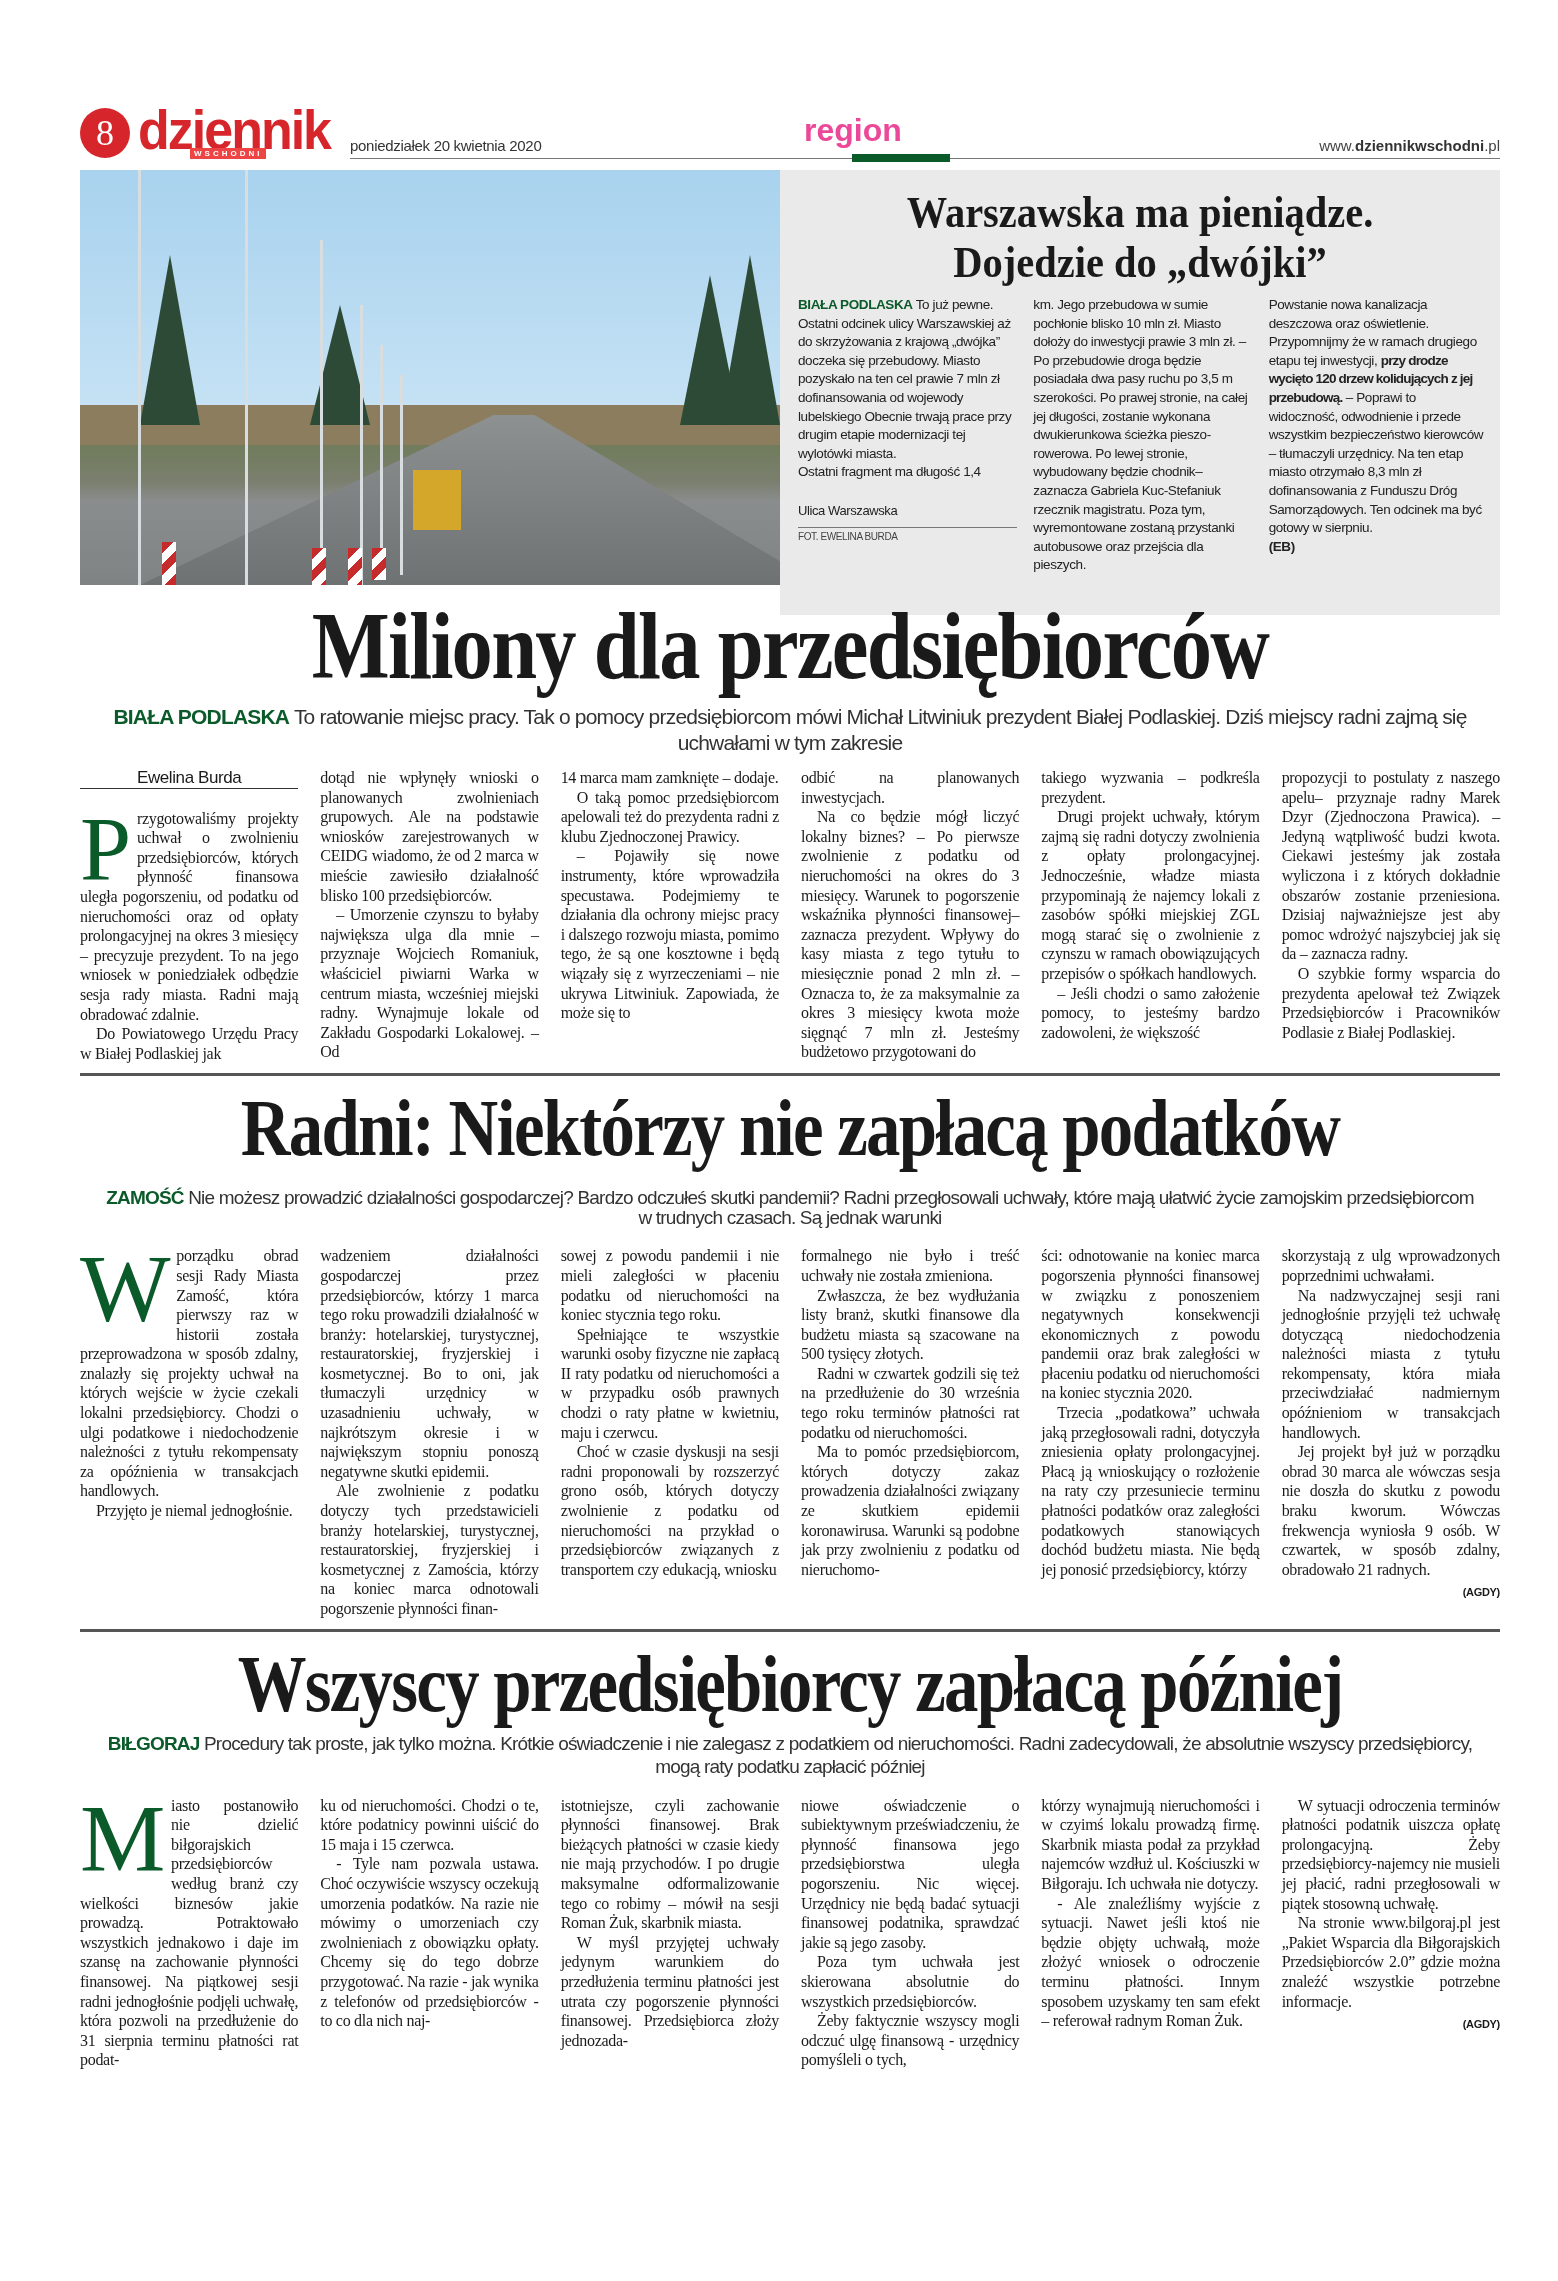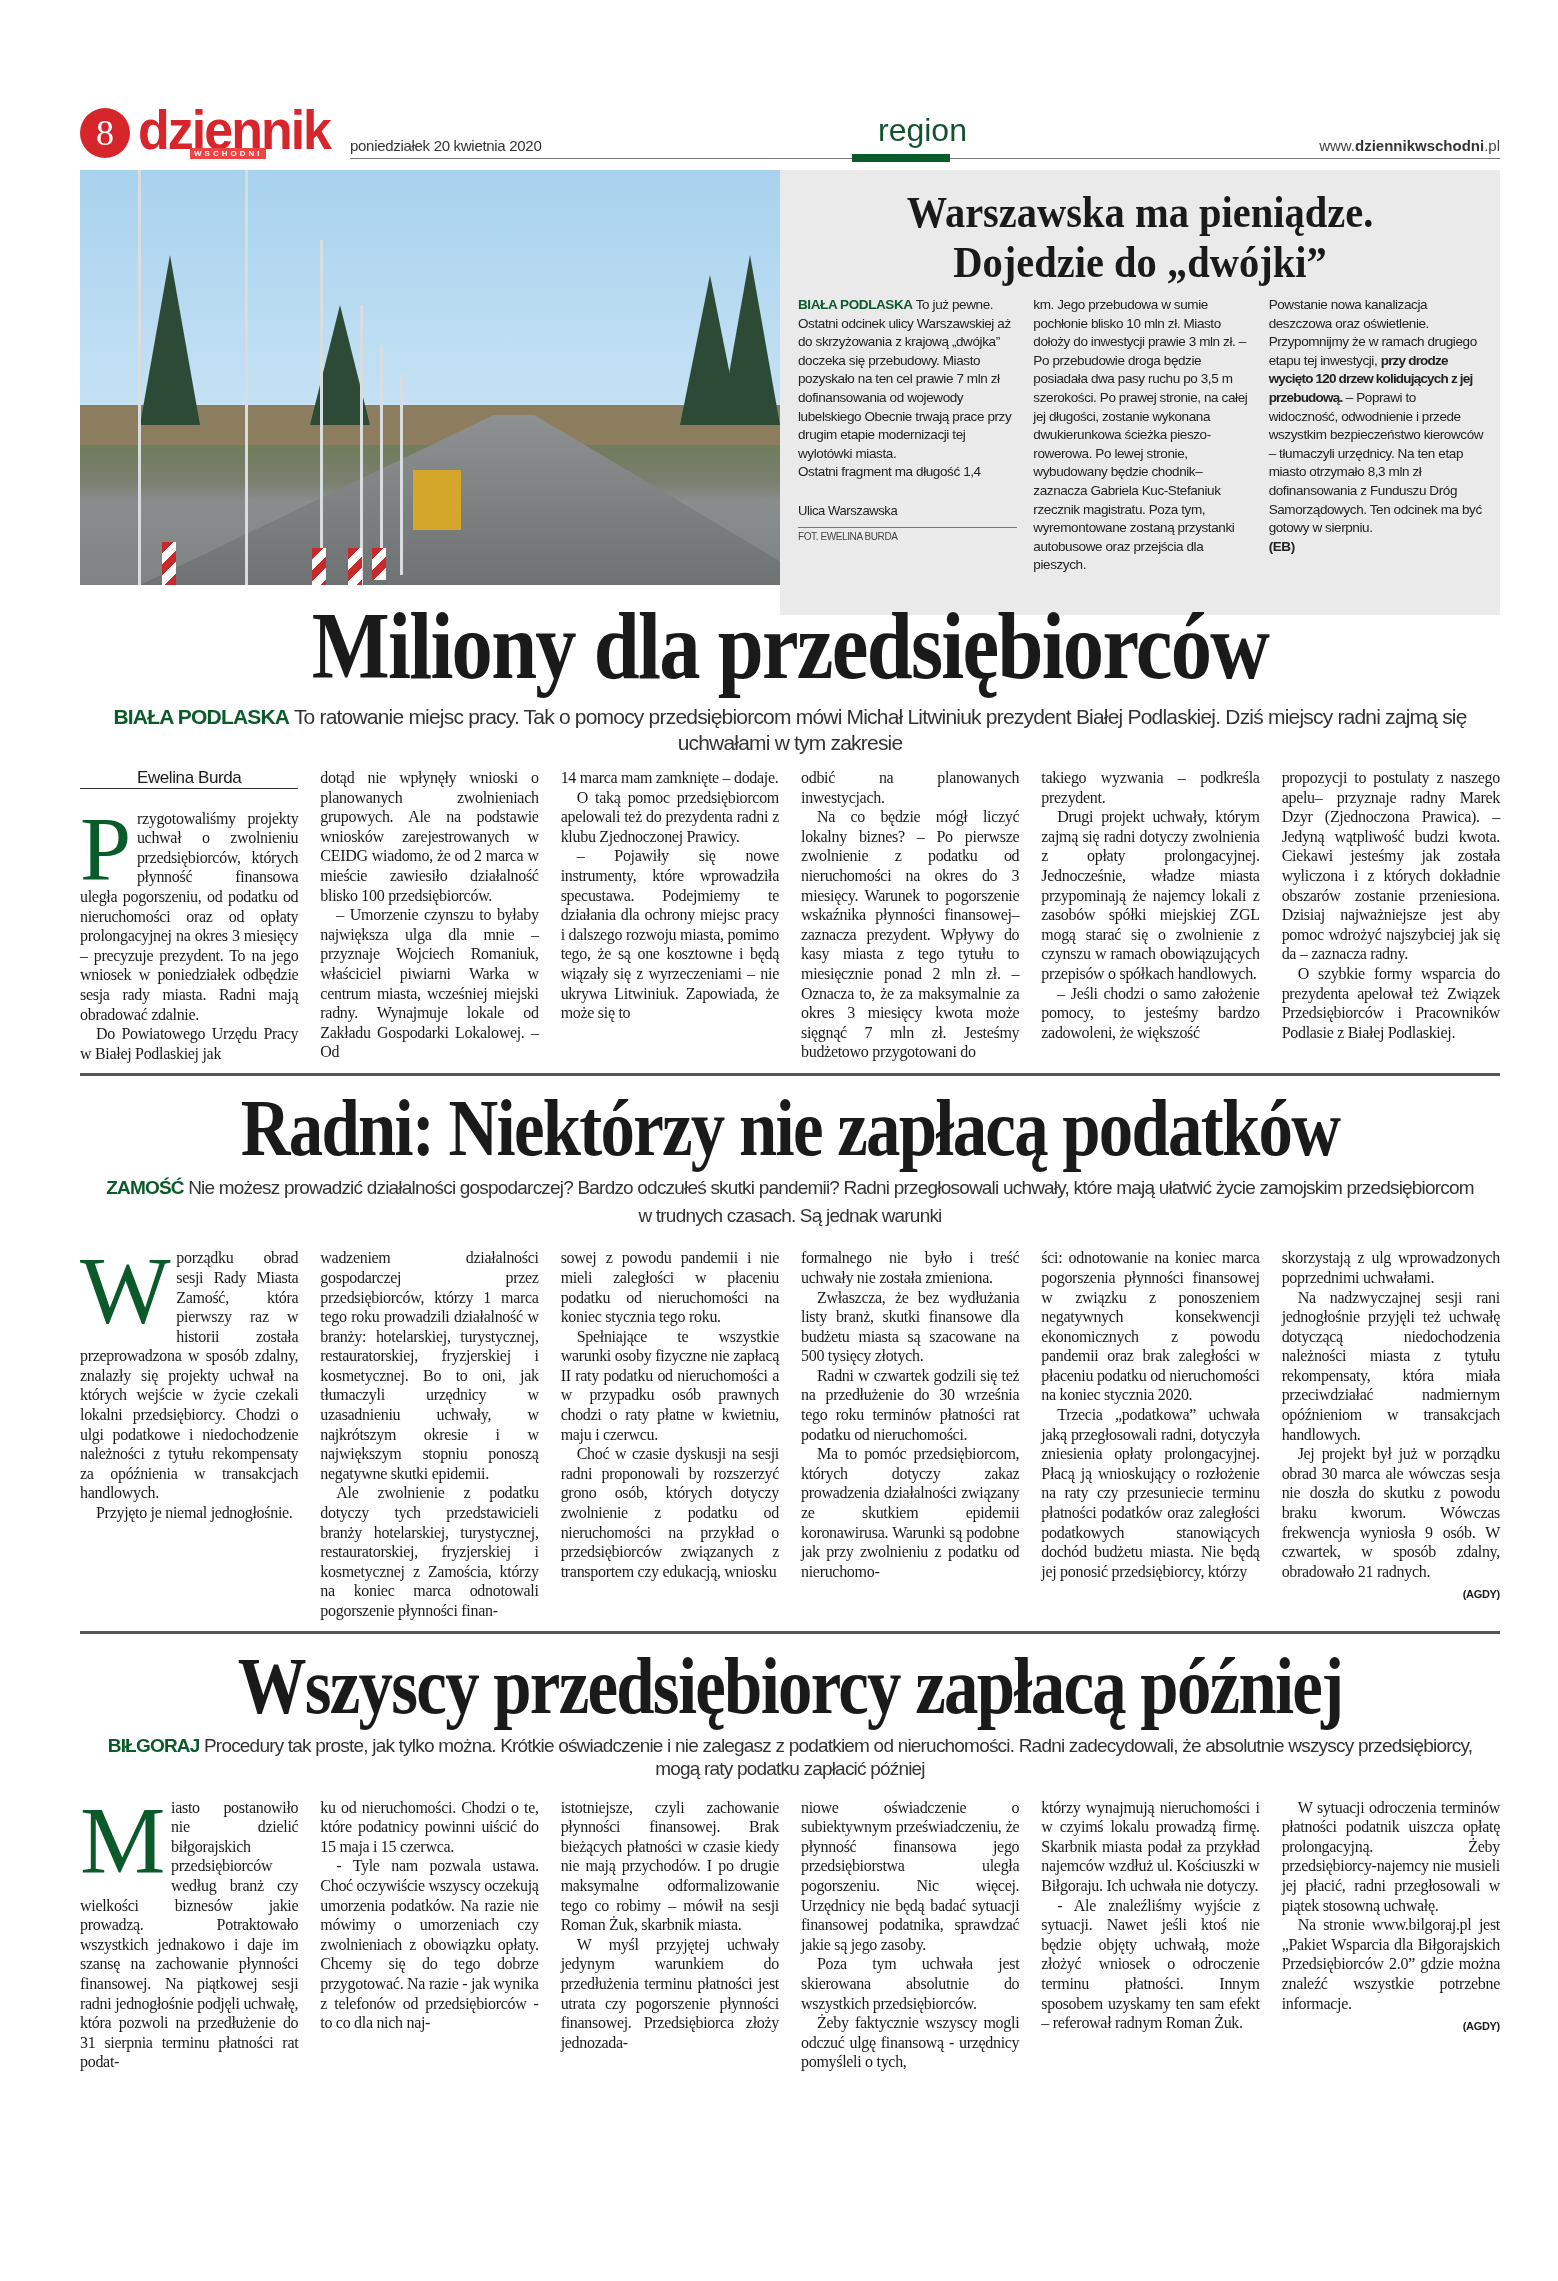--- a/index.html
+++ b/index.html
@@ -5,21 +5,21 @@
   html, body { margin: 0; padding: 0; background: #ffffff; }
   body { width: 1558px; height: 2281px; position: relative; overflow: hidden; color: #1a1a1a; }
   .page { position: absolute; left: 80px; top: 100px; width: 1420px; }
 
   
   .masthead { position: relative; height: 70px; }
   .page-num { position: absolute; left: 0; top: 8px; width: 50px; height: 50px; border-radius: 50%; background: #d7262b; color: #fff; font-family: "Liberation Serif", serif; font-size: 36px; text-align: center; line-height: 50px; }
   .logo { position: absolute; left: 58px; top: 2px; font-family: "Liberation Sans", sans-serif; font-weight: 700; font-size: 52px; letter-spacing: -2px; color: #d7262b; transform: scaleY(1.08); line-height: 56px; }
   .logo-sub { position: absolute; left: 110px; top: 48px; background: #ef4444; color: #fff; font-family: "Liberation Sans", sans-serif; font-size: 8px; font-weight: 700; letter-spacing: 3px; padding: 1px 4px; }
   .date { position: absolute; left: 270px; top: 37px; font-family: "Liberation Sans", sans-serif; font-size: 15px; color: #333; letter-spacing: -0.3px; }
-  .section { position: absolute; left: 798px; top: 12px; font-family: "Liberation Sans", sans-serif; font-size: 32px; color: #14532d; font-weight: 400; }
+  .section { position: absolute; left: 724px; top: 12px; font-family: "Liberation Sans", sans-serif; font-size: 32px; color: #ec4899; font-weight: 700; }
   .section-bar { position: absolute; left: 772px; top: 54px; width: 98px; height: 8px; background: #0b5a2a; }
   .site { position: absolute; right: 0; top: 37px; font-family: "Liberation Sans", sans-serif; font-size: 15px; color: #444; }
   .site b { color: #333; }
   .rule { position: absolute; left: 270px; right: 0; top: 58px; height: 1px; background: #777; }
 
   
   .top { position: relative; height: 420px; margin-top: 0; }
   .photo { position: absolute; left: 0; top: 0; width: 700px; height: 415px; overflow: hidden; background: linear-gradient(180deg, #a8d2ee 0%, #c4e1f4 55%, #cfe6f3 62%, #6c7b55 63%, #7a7f6e 75%, #8a8d8e 80%, #7f8384 100%); }
   .photo .road { position: absolute; left: 60px; bottom: 0; width: 680px; height: 170px; background: linear-gradient(180deg, #8e9192 0%, #6f7273 100%); clip-path: polygon(52% 0, 58% 0, 100% 100%, 0 100%); }
   .photo .tree { position: absolute; bottom: 160px; width: 0; height: 0; border-left: 30px solid transparent; border-right: 30px solid transparent; border-bottom: 170px solid #2c4a35; }
@@ -144,21 +144,21 @@
       <div class="col">
         <p class="first">propozycji to postulaty z naszego apelu– przyznaje radny Marek Dzyr (Zjednoczona Prawica). – Jedyną wątpliwość budzi kwota. Ciekawi jesteśmy jak została wyliczona i z których dokładnie obszarów zostanie przeniesiona. Dzisiaj najważniejsze jest aby pomoc wdrożyć najszybciej jak się da – zaznacza radny.</p>
         <p>O szybkie formy wsparcia do prezydenta apelował też Związek Przedsiębiorców i Pracowników Podlasie z Białej Podlaskiej.</p>
       </div>
     </div>
     <div class="divider"></div>
   </div>
 
   <div>
     <div class="headline" style="font-size:80px; line-height:92px; margin-top:6px">Radni: Niektórzy nie zapłacą podatków</div>
-    <div class="lead" style="font-size:19px; line-height:28px; margin-top:0">
+    <div class="lead" style="font-size:19px; line-height:20px; margin-top:14px">
       <span class="loc" style="font-size:19px">ZAMOŚĆ</span>
       <span>Nie możesz prowadzić działalności gospodarczej? Bardzo odczułeś skutki pandemii? Radni przegłosowali uchwały, które mają ułatwić życie zamojskim przedsiębiorcom w trudnych czasach. Są jednak warunki</span>
     </div>
     <div class="cols" style="margin-top:18px">
       <div class="col">
         <span class="dropcap" style="font-size:96px; line-height:78px">W</span>
         <p class="first">porządku obrad sesji Rady Miasta Zamość, która pierwszy raz w historii została przeprowadzona w sposób zdalny, znalazły się projekty uchwał na których wejście w życie czekali lokalni przedsiębiorcy. Chodzi o ulgi podatkowe i niedochodzenie należności z tytułu rekompensaty za opóźnienia w transakcjach handlowych.</p>
         <p>Przyjęto je niemal jednogłośnie.</p>
       </div>
       <div class="col">

